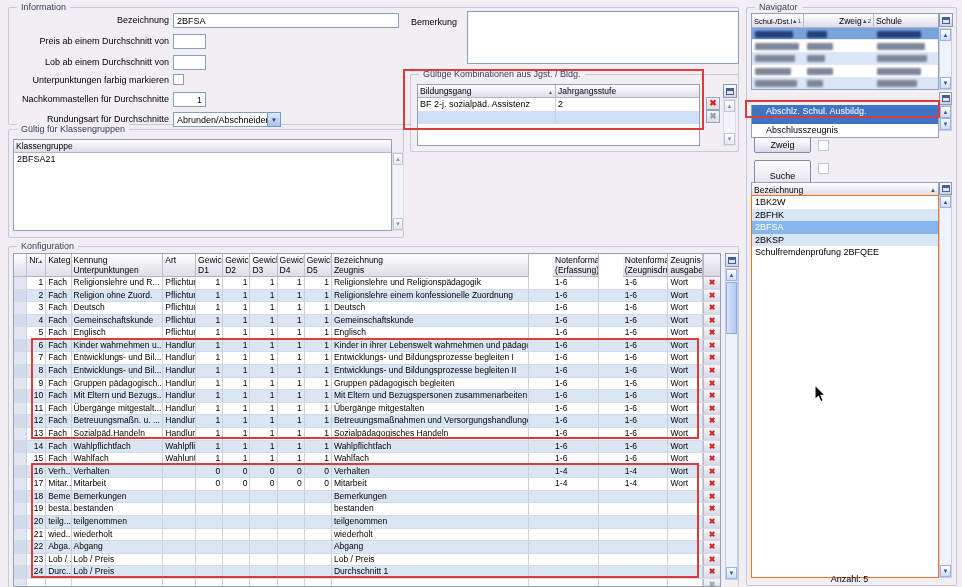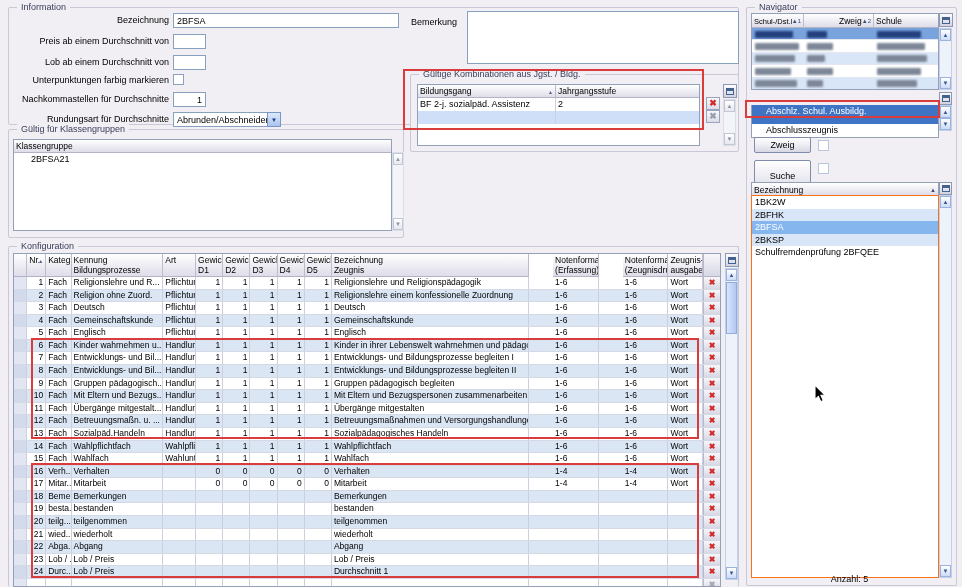--- a/index.html
+++ b/index.html
@@ -43,21 +43,21 @@
 .c-sel{width:14px;}.c-nr{width:20px;}.c-kat{width:27px;}.c-ken{width:99px;}.c-art{width:35px;}.c-d{width:29px;}.c-bez{width:213px;}.c-nf{width:49px;margin-left:24px;}.c-aus{width:37px;}
 .c-del{width:18px;background:linear-gradient(#f6f6fa,#d8d8e5);border-left:1px solid #b9b9cb;color:#d22a2a;text-align:center;font-weight:bold;font-size:8px;line-height:12px;border-right:none;}
 .c-del.off{color:#a2a8b6;}
 .odd .c-sel{background:#e2e5f2;}
 .even .c-sel{background:#d3daec;}
 
 .kb-row{display:flex;height:13px;line-height:12px;overflow:hidden;}
 .kb-row .cell{border-right:1px solid #ccd0de;}
 .kb-row.selrow{background:#cfdff7;}
 .kb-c1{width:138px;}.kb-c2{width:143px;border-right:none!important;}
-.kg-row{height:12px;line-height:12px;padding:0 17px;overflow:hidden;}
+.kg-row{height:12px;line-height:12px;padding:0 3px;overflow:hidden;}
 
 .nav-row{display:flex;height:12.4px;border-bottom:1px solid #e2e7f1;overflow:hidden;}
 .nav-row.altb{background:#d9e6f8;}
 .nav-row.sel-row{background:#79a3dd;}
 .nc1{width:52px;}.nc2{width:70px;}.nc3{width:64px;}
 .redact{height:7px;margin:2.5px 0 0 3px;border-radius:1px;background:#7e8798;filter:blur(1.2px);}
 .sel-row .redact{background:#24417e;}
 .z-item{height:19px;line-height:12px;padding:0 14px;overflow:hidden;white-space:nowrap;}
 .z-item.selected{background:#3f73c3;color:#fff;}
 .bz-item{height:12.6px;line-height:12px;padding:0 3px;overflow:hidden;white-space:nowrap;}
@@ -145,21 +145,21 @@
           <div class="th-c c-sel"></div>
           <div class="th-c c-nr">
             <span class="l2">Nr.</span>
             <span class="sort">▲</span>
           </div>
           <div class="th-c c-kat">
             <span class="l2">Kateg...</span>
           </div>
           <div class="th-c c-ken">
             <span class="l2">Kennung</span>
-            <span class="l2">Bildungsprozesse</span>
+            <span class="l2">Unterpunktungen</span>
           </div>
           <div class="th-c c-art">
             <span class="l2">Art</span>
           </div>
           <div class="th-c c-d">
             <span class="l2">Gewicht</span>
             <span class="l2">D1</span>
           </div>
           <div class="th-c c-d">
             <span class="l2">Gewicht</span>

